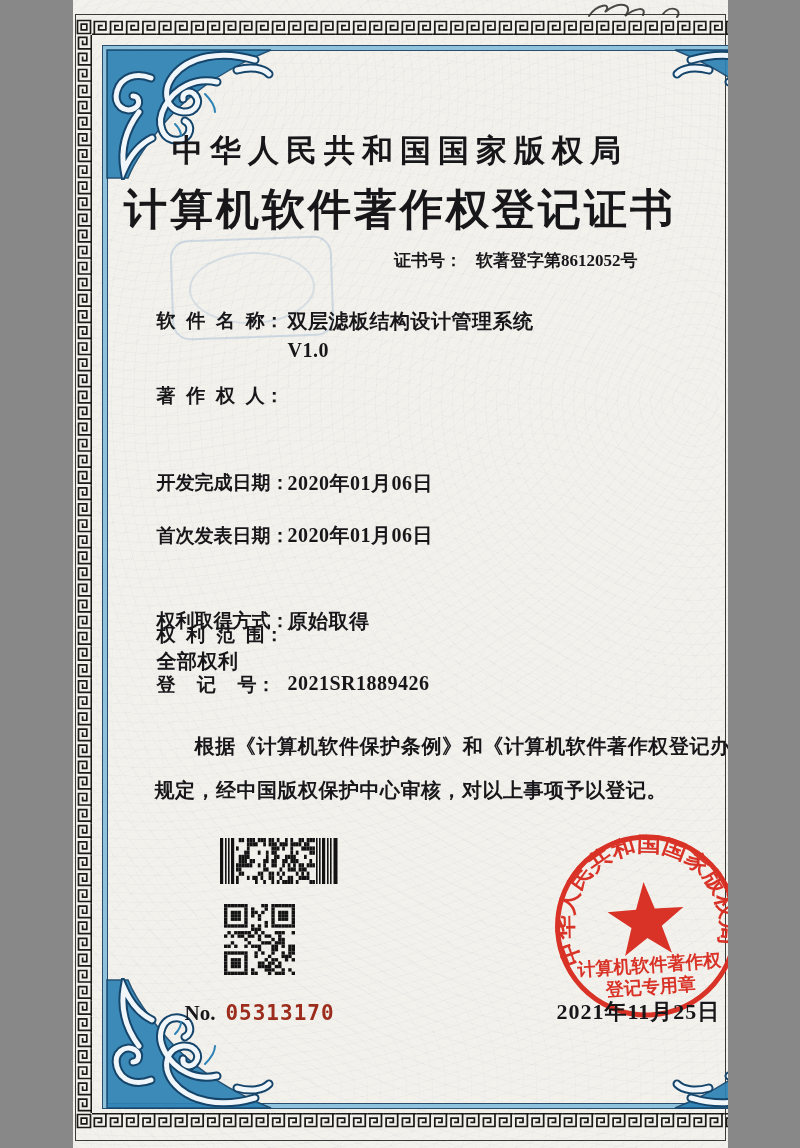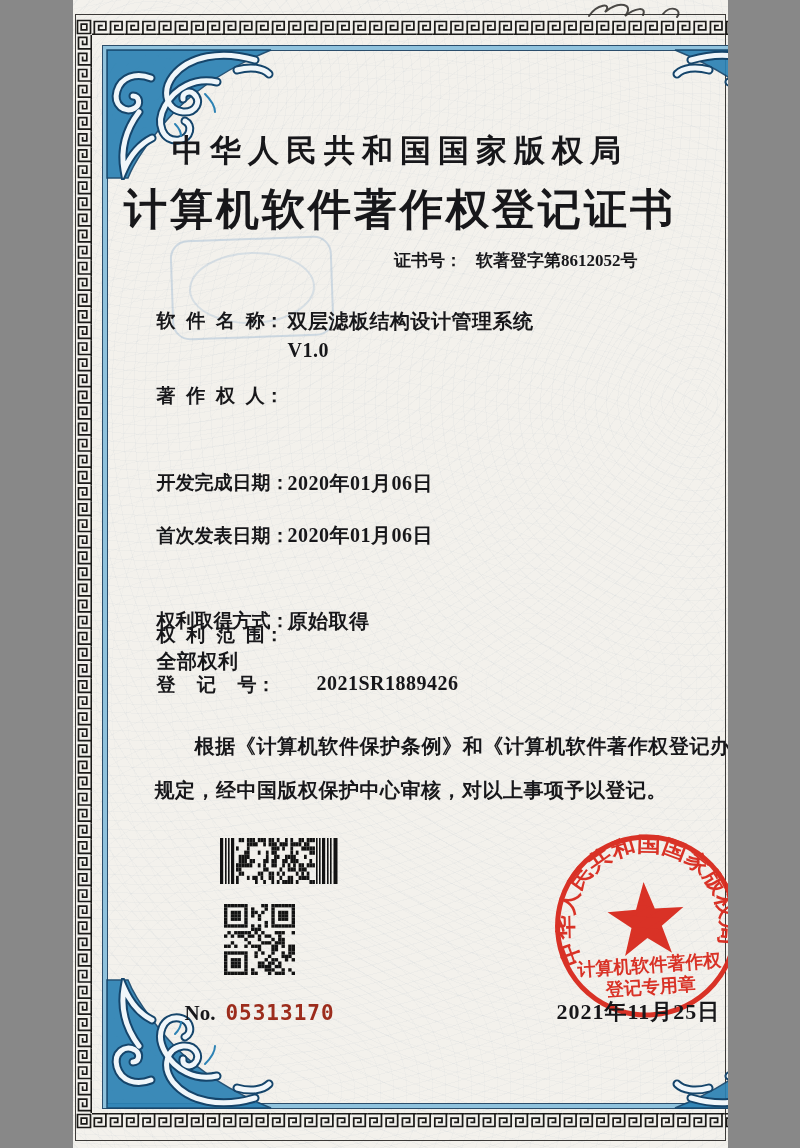--- a/index.html
+++ b/index.html
@@ -406,21 +406,21 @@
     <div class="row-value">2020年01月06日</div>
   </div>
   <div class="abs row" style="top:591px;margin-top:17px;">
     <div class="row-label">权利取得方式：</div>
     <div class="row-value">原始取得</div>
   </div>
   <div class="abs row" style="top:622px;flex-direction:column;">
     <div class="row-label">权 利 范 围：</div>
     <div class="row-value">全部权利</div>
   </div>
-  <div class="abs row" style="top:672px;gap:29px;">
+  <div class="abs row" style="top:672px;">
     <div class="row-label">登  记  号：</div>
     <div class="row-value">2021SR1889426</div>
   </div>
 
   <div class="abs statement">根据《计算机软件保护条例》和《计算机软件著作权登记办法》的规定，经中国版权保护中心审核，对以上事项予以登记。</div>
 
   <div class="abs codes" id="barcode-holder" style="top:838px;left:147px;"><svg width="122" height="46" viewBox="0 0 122 46">
         <rect x="0" y="0" width="3.2" height="46" fill="#121212"></rect>
         <rect x="5" y="0" width="1.6" height="46" fill="#121212"></rect>
         <rect x="8" y="0" width="1.6" height="46" fill="#121212"></rect>

